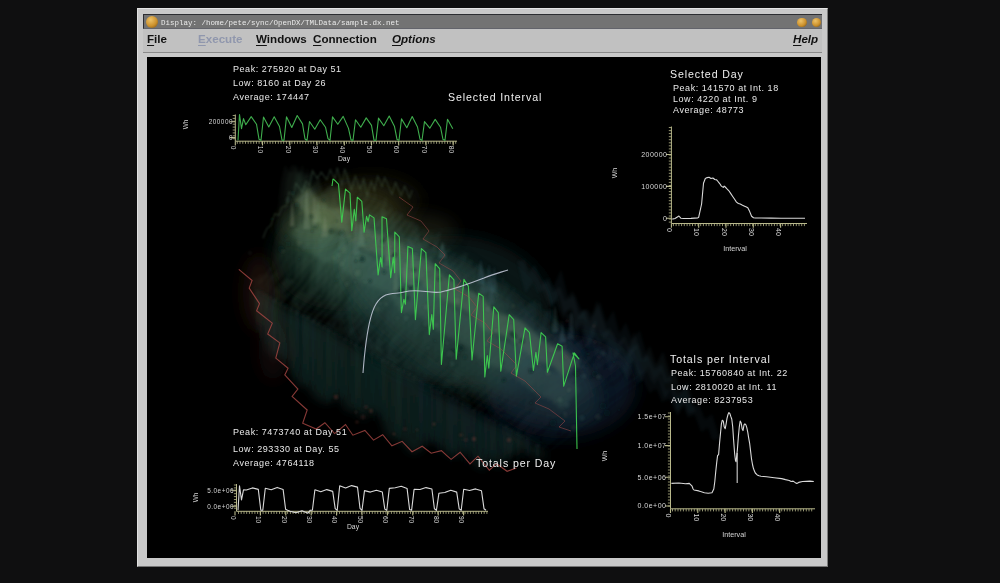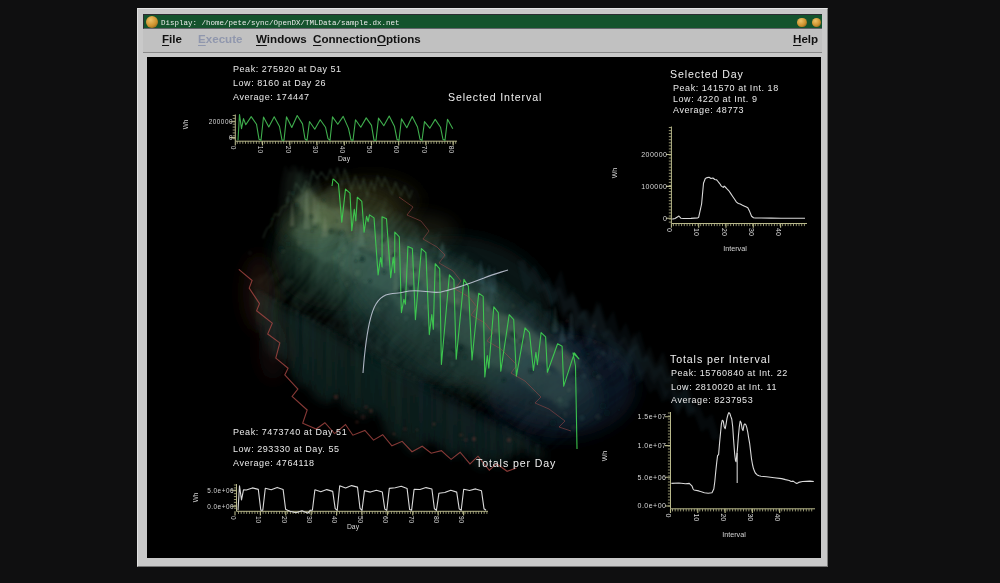--- a/index.html
+++ b/index.html
@@ -1,41 +1,41 @@
 <!DOCTYPE html>
 <html><head><meta charset="utf-8"><style>
 html,body{margin:0;padding:0;width:1000px;height:583px;background:#0f0f10;overflow:hidden;}
 *{box-sizing:border-box;font-family:"Liberation Sans",sans-serif;}
 #win{position:absolute;left:137px;top:8px;width:691px;height:559px;background:#c9c9c9;
  border-top:1px solid #e6e6e6;border-left:1px solid #e0e0e0;border-right:1px solid #7c7c7c;border-bottom:1px solid #747474;}
-#tbar{position:absolute;left:5px;right:5px;top:5px;height:15px;background:#14532d;
+#tbar{position:absolute;left:5px;right:5px;top:5px;height:15px;background:#737373;
  border-top:1px solid #2c2d31;border-left:1px solid #2c2d31;border-bottom:1px solid #63646b;}
 #tbar .ttl{position:absolute;left:17px;top:4px;font:7.5px "Liberation Mono",monospace;color:#e9e9e9;letter-spacing:0px;white-space:pre;}
 .ball{position:absolute;border-radius:50%;background:radial-gradient(circle at 38% 32%,#edc268,#cd922d 55%,#6e4a12);}
 #mbar{position:absolute;left:5px;right:5px;top:20px;height:24px;background:#c1c1c1;
  border-bottom:1px solid #8a8a8a;}
 #mbar .mi{position:absolute;top:3px;font-size:11.6px;font-weight:bold;color:#111;}
 #mbar .mi u{text-decoration-thickness:1px;text-underline-offset:2px;}
 #cv{position:absolute;left:9px;top:48px;width:674px;height:501px;background:#000;}
 svg text{font-family:"Liberation Sans",sans-serif;}
 </style></head><body>
 <div id="win">
  <div id="tbar">
    <div class="ball" style="left:1.5px;top:1px;width:12px;height:12px;"></div>
    <div class="ttl">Display: /home/pete/sync/OpenDX/TMLData/sample.dx.net</div>
    <div class="ball" style="right:15.5px;top:2.5px;width:9.5px;height:9.5px;"></div>
    <div class="ball" style="right:1px;top:2.5px;width:9.5px;height:9.5px;"></div>
  </div>
  <div id="mbar">
-   <span class="mi" style="left:19px;"><u>F</u>ile</span>
+   <span class="mi" style="left:4px;"><u>F</u>ile</span>
    <span class="mi" style="left:55px;color:#9097ad;"><u>E</u>xecute</span>
    <span class="mi" style="left:113px;"><u>W</u>indows</span>
    <span class="mi" style="left:170px;"><u>C</u>onnection</span>
-   <span class="mi" style="left:234px;"><u>O</u>ptions</span>
-   <span class="mi" style="left:650px;"><u>H</u>elp</span>
+   <span class="mi" style="left:249px;font-style:italic;"><u>O</u>ptions</span>
+   <span class="mi" style="left:650px;font-style:italic;"><u>H</u>elp</span>
  </div>
  <div id="cv">
   <svg width="674" height="501" viewBox="146 56 674 501">
    <defs>
     <filter id="b8" x="-40%" y="-40%" width="180%" height="180%">
             <feGaussianBlur stdDeviation="8"></feGaussianBlur>
           </filter>
     <filter id="b6" x="-30%" y="-30%" width="160%" height="160%">
             <feGaussianBlur stdDeviation="5"></feGaussianBlur>
           </filter>

